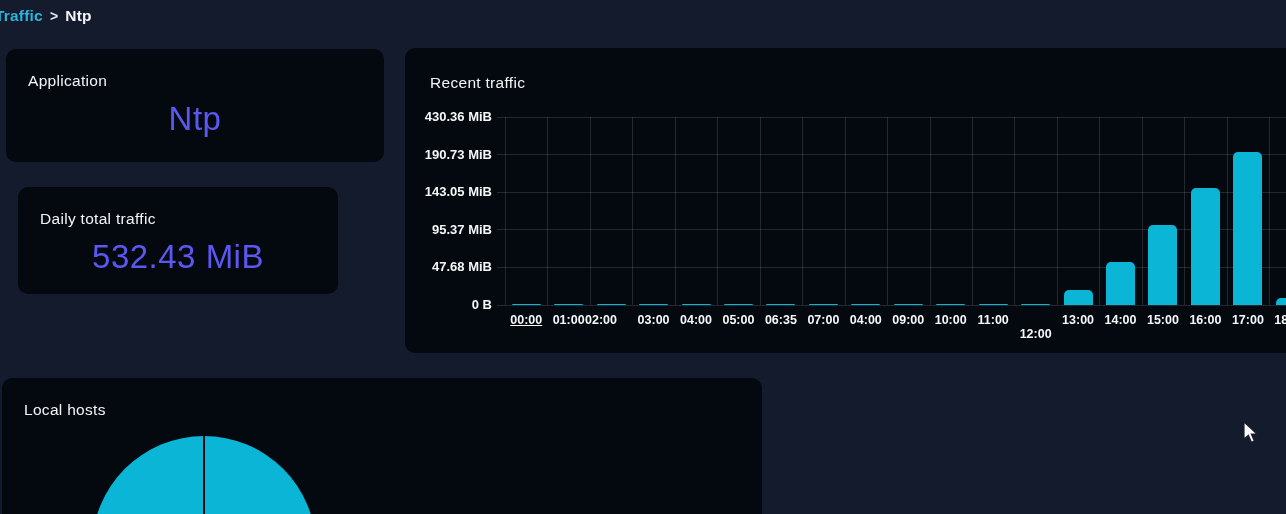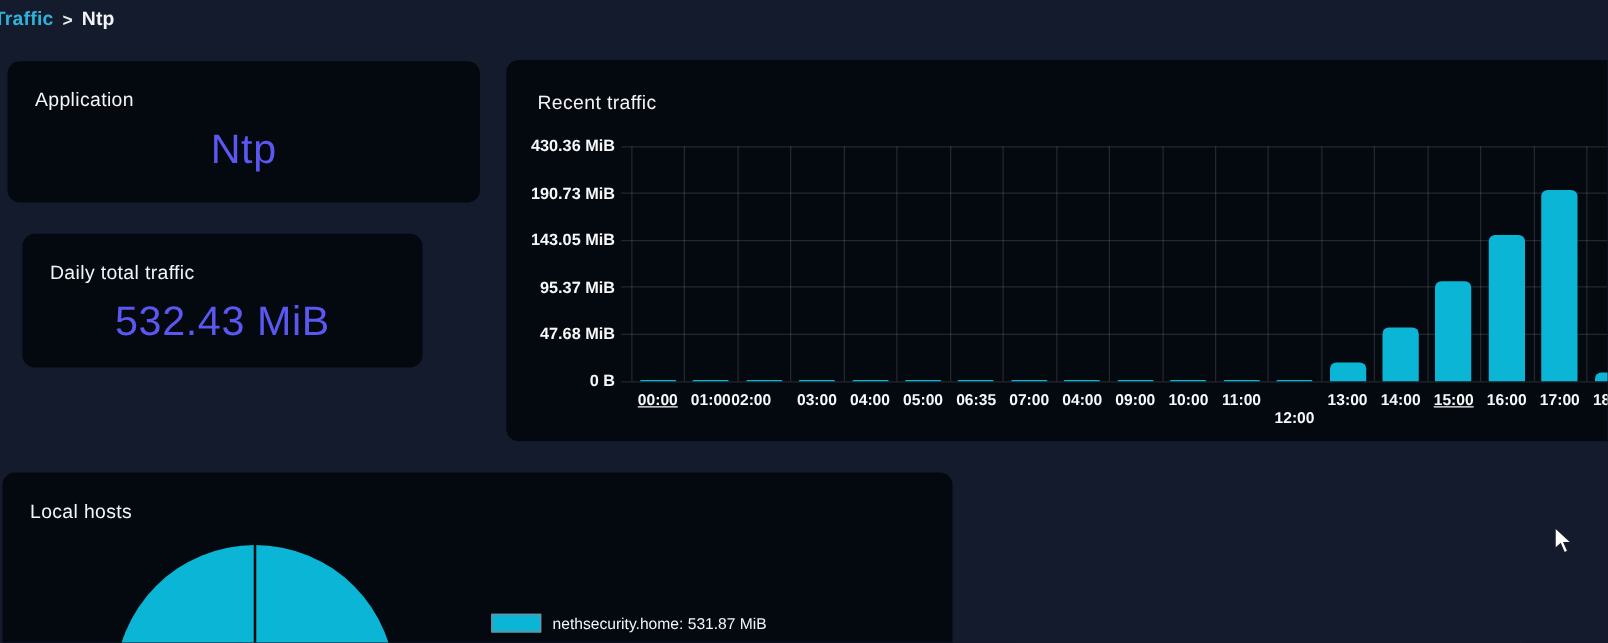--- a/index.html
+++ b/index.html
@@ -152,38 +152,34 @@
       <div class="bar" style="left: 516.125px; height: 1.5px; background: rgb(10, 181, 214);"></div>
       <div class="xlabel" style="left: 506.625px; margin-top: 14px;">12:00</div>
       <div class="vgrid" style="left: 551.85px;"></div>
       <div class="bar" style="left: 558.575px; height: 15.2185px; background: rgb(10, 181, 214);"></div>
       <div class="xlabel" style="left: 549.075px;">13:00</div>
       <div class="vgrid" style="left: 594.3px;"></div>
       <div class="bar" style="left: 601.025px; height: 42.9746px; background: rgb(10, 181, 214);"></div>
       <div class="xlabel" style="left: 591.525px;">14:00</div>
       <div class="vgrid" style="left: 636.75px;"></div>
       <div class="bar" style="left: 643.475px; height: 79.7987px; background: rgb(10, 181, 214);"></div>
-      <div class="xlabel" style="left: 633.975px; text-decoration: underline;">15:00</div>
+      <div class="xlabel" style="left: 633.975px;">15:00</div>
       <div class="vgrid" style="left: 679.2px;"></div>
       <div class="bar" style="left: 685.925px; height: 116.702px; background: rgb(10, 181, 214);"></div>
       <div class="xlabel" style="left: 676.425px;">16:00</div>
       <div class="vgrid" style="left: 721.65px;"></div>
       <div class="bar" style="left: 728.375px; height: 152.579px; background: rgb(10, 181, 214);"></div>
       <div class="xlabel" style="left: 718.875px;">17:00</div>
       <div class="vgrid" style="left: 764.1px;"></div>
       <div class="bar" style="left: 770.825px; height: 6.78131px; background: rgb(10, 181, 214);"></div>
       <div class="xlabel" style="left: 761.325px;">18:00</div>
     </div>
 </section>
 
 <section class="card" id="card-local-hosts">
   <h2 class="card-title">Local hosts</h2>
   <div id="pie-circle" style="background: rgb(10, 181, 214);"></div>
   <div id="pie-divider"></div>
-  <div class="legend-item">
-    <span class="legend-swatch" style="background: rgb(10, 181, 214);"></span>
-    <span class="legend-text" id="pie-legend-text">nethsecurity.home: 531.87 MiB</span>
-  </div>
 </section>
 
 <svg id="cursor" width="16" height="24" viewBox="0 0 16 24">
   <path d="M1 1 L1 18 L5.4 14.2 L8.4 21.3 L11.3 20 L8.3 13.1 L14 13 Z" fill="#ffffff" stroke="#1a2030" stroke-width="1.2"></path>
 </svg>
 
 </body></html>

